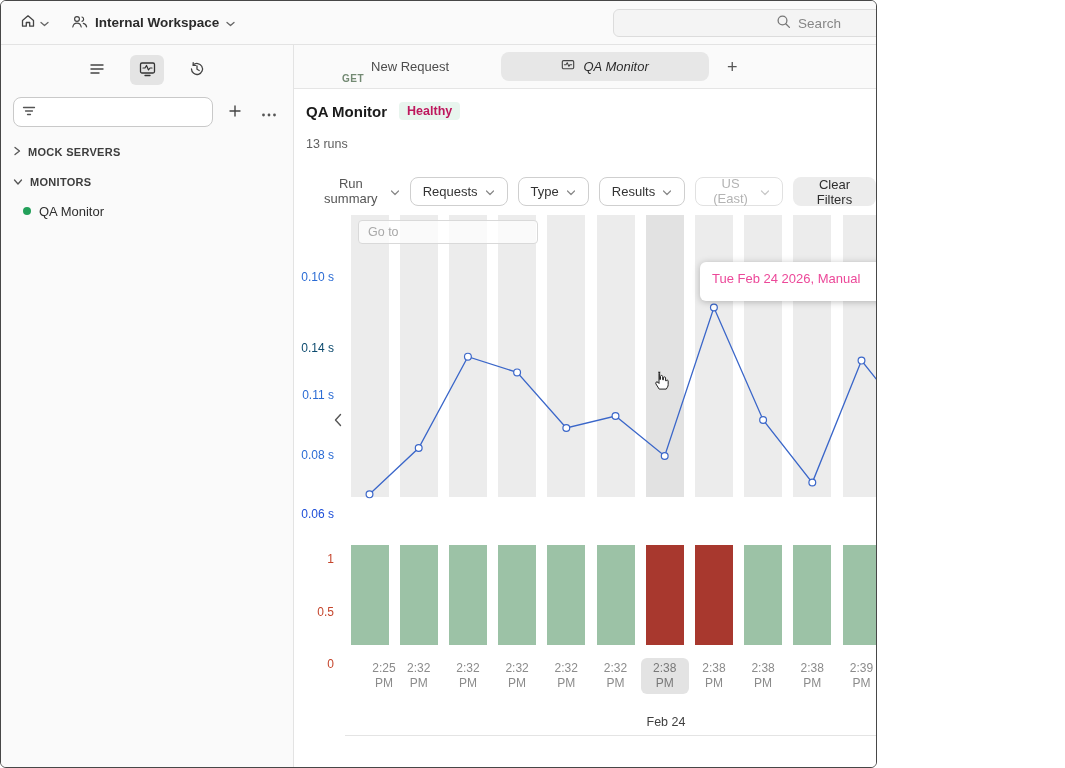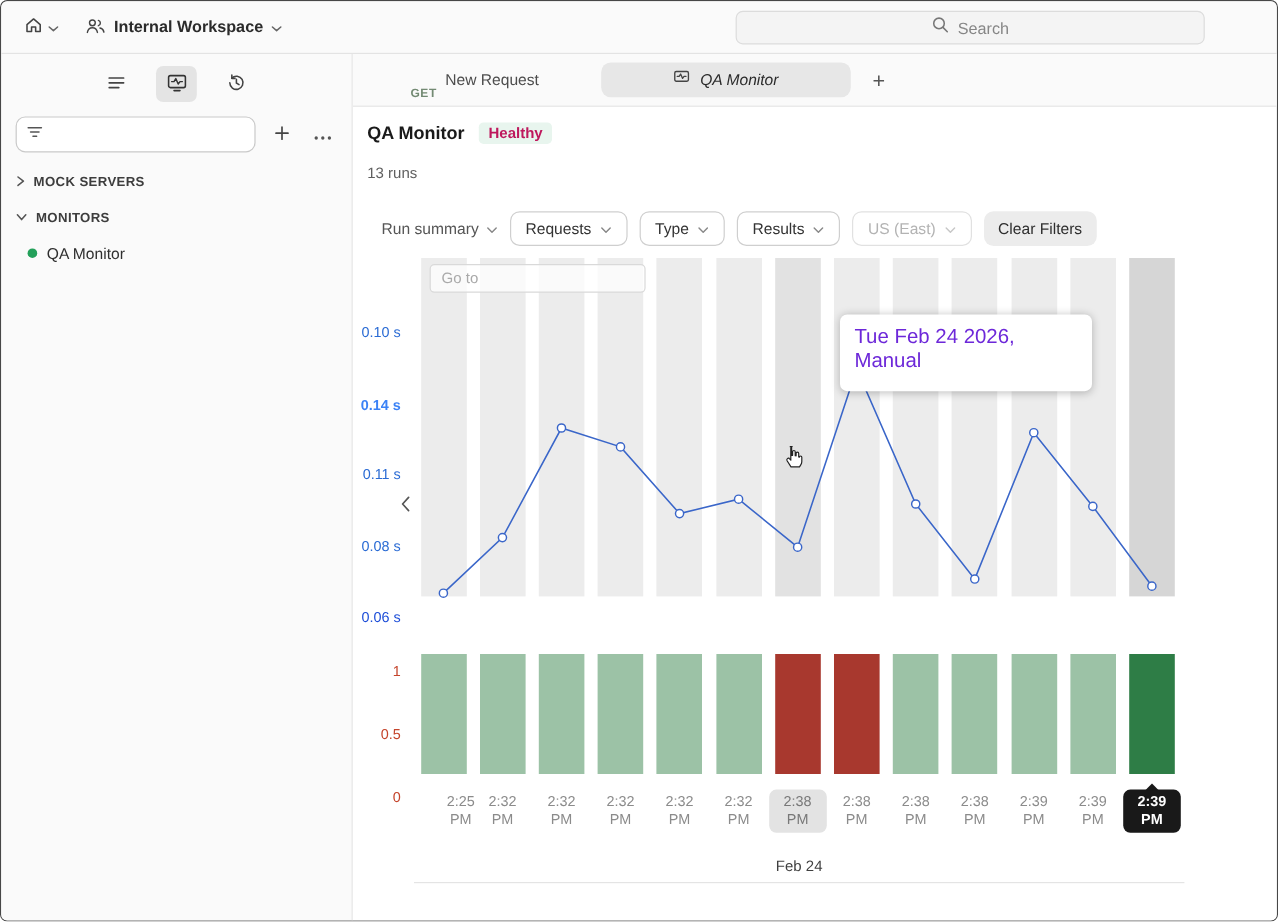--- a/index.html
+++ b/index.html
@@ -1,17 +1,17 @@
 <!DOCTYPE html>
 <html><head>
 <meta charset="utf-8">
 <style>
   * { margin:0; padding:0; box-sizing:border-box; }
   body { font-family:"Liberation Sans", sans-serif; background:#fff; }
-  .window { width:1065px; height:768px; border:1.5px solid #474747; border-radius:6px;
+  .window { width:877px; height:768px; border:1.5px solid #474747; border-radius:6px;
             overflow:hidden; display:flex; flex-direction:column; background:#fff; }
 
   
   .topbar { flex:0 0 44px; background:#fafafa; border-bottom:1px solid #e3e3e3;
             display:flex; align-items:center; padding:0 12px; position:relative; }
   .tb-btn { display:inline-flex; align-items:center; gap:4px; padding:5px 7px;
             border-radius:6px; cursor:pointer; background:none; border:none; color:#333; }
   .tb-btn + .tb-btn { margin-left:8px; }
   .ws-label { font-size:13.5px; color:#2b2b2b; font-weight:600; margin:0 3px; }
   .searchbox { position:absolute; left:612px; top:8px; width:391px; height:28px;
@@ -101,21 +101,21 @@
   .xl-sel { background:#191919; color:#fff; font-weight:700; }
   .xl-sel::before { content:''; position:absolute; top:-5px; left:50%; transform:translateX(-50%);
                     border-left:6px solid transparent; border-right:6px solid transparent;
                     border-bottom:6px solid #191919; }
   .date-label { position:absolute; left:51px; top:500px; width:642px; text-align:center;
                 font-size:12.5px; color:#3f3f3f; }
   .baseline { position:absolute; left:51px; top:520px; width:642px; border-top:1px solid #e4e4e4; }
 
   .tooltip { position:absolute; left:406px; top:47px; width:210px; background:#fff; z-index:5;
              border-radius:6px; box-shadow:0 1px 7px rgba(0,0,0,.25); padding:9px 12px 10px; }
-  .tt-title { font-size:17px; color:#6d28d9; margin-bottom:5px; }
+  .tt-title { font-size:13px; color:#ec4899; margin-bottom:5px; }
   .tt-row { display:flex; align-items:center; gap:6px; font-size:12px; color:#444; margin-top:5px; }
   .tt-marker { width:6px; height:6px; flex:0 0 6px; }
   .tt-val { font-weight:700; color:#111; }
   .cursor { position:absolute; left:356px; top:155px; z-index:6; pointer-events:none; }
 </style>
 </head>
 <body>
 
 <div class="window">
 
@@ -292,21 +292,21 @@
           <span><svg width="10" height="6" viewBox="0 0 10 6">
                 <path d="M1.5 1 L5 4.5 L8.5 1" fill="none" stroke="#c7c7c7" stroke-width="1.2" stroke-linecap="round" stroke-linejoin="round"></path>
               </svg></span>
         </button>
         <button class="f-clear">Clear Filters</button>
       </div>
 
       <div class="chart-region">
         <div class="y-axis-line" id="yAxisLine">
             <div class="ytick" style="top: 55px; color: rgb(42, 107, 212);">0.10 s</div>
-            <div class="ytick" style="top: 116px; color: #3b82f6; font-weight: bold;">0.14 s</div>
+            <div class="ytick" style="top: 126px; color: #0c4a6e;">0.14 s</div>
             <div class="ytick" style="top: 173px; color: rgb(42, 107, 212);">0.11 s</div>
             <div class="ytick" style="top: 233px; color: rgb(42, 107, 212);">0.08 s</div>
             <div class="ytick" style="top: 292px; color: #1d4ed8;">0.06 s</div>
           </div>
         <button class="chevron-left">
           <span>
             <svg width="8" height="14" viewBox="0 0 8 14">
                 <path d="M6.5 1.5 L1.5 7 L6.5 12.5" fill="none" stroke="#555" stroke-width="1.4" stroke-linecap="round" stroke-linejoin="round"></path>
               </svg>
           </span>

